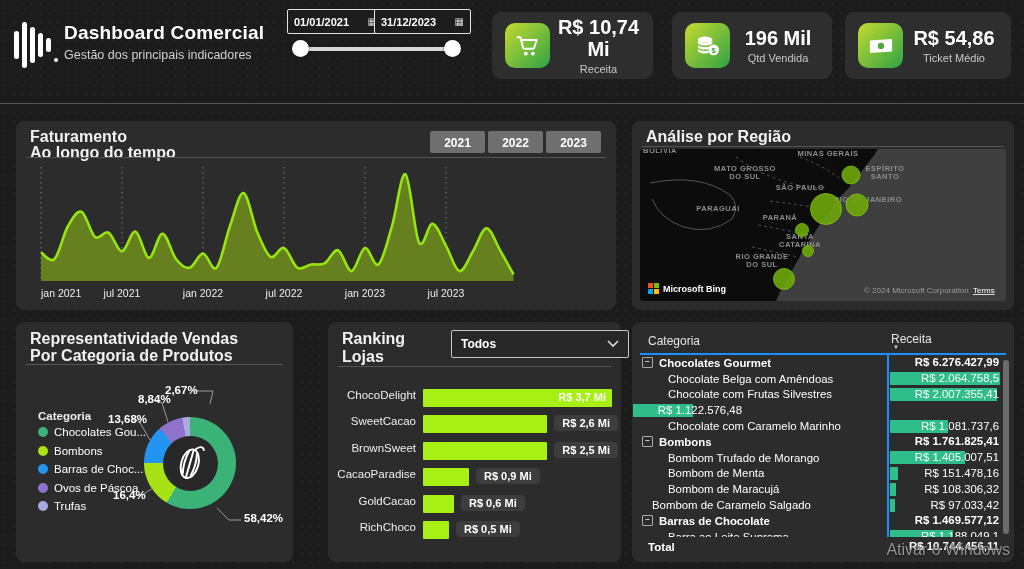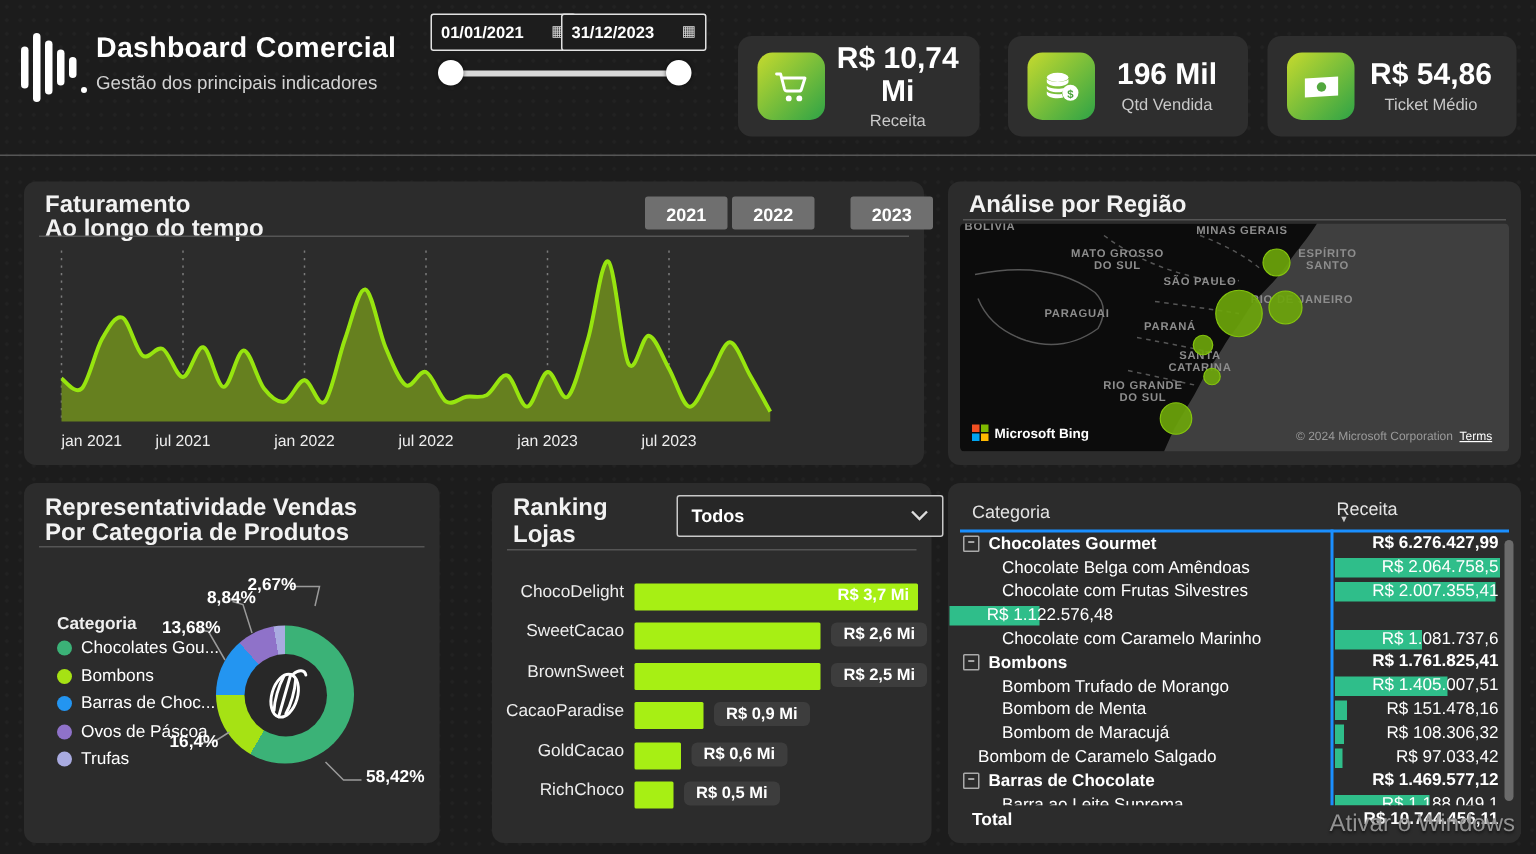--- a/index.html
+++ b/index.html
@@ -13,21 +13,21 @@
   .logo{left:14px;top:14px;width:46px;height:62px;display:flex;align-items:center;gap:3px}
   .logo i{display:block;width:5px;background:#fff;border-radius:3px}
   .logo .dot{width:4px;height:4px;border-radius:50%;background:#fff;align-self:flex-end;margin-bottom:14px}
   .hdr-title{left:64px;top:22px;font-size:19px;font-weight:bold;letter-spacing:.2px}
   .hdr-sub{left:64px;top:48px;font-size:12.5px;color:#d2d2d2}
   .datebox{top:9px;width:83px;height:23px;border:1px solid #e2e2e2;border-radius:2px;background:#1d1d1d;
        display:flex;align-items:center;justify-content:space-between;padding:0 6px;font-size:11px;font-weight:bold}
   .calglyph{font-size:10px;color:#dcdcdc;line-height:1}
   .sl-track{left:300px;top:47px;width:152px;height:4px;background:#d8d8d8;border-radius:2px}
   .sl-handle{top:40px;width:17px;height:17px;border-radius:50%;background:#fff;box-shadow:0 0 3px rgba(0,0,0,.6)}
-  .kpi{top:24px;height:67px;background:#2e2e2e;border-radius:9px;display:flex;align-items:center}
+  .kpi{top:12px;height:67px;background:#2e2e2e;border-radius:9px;display:flex;align-items:center}
   .kpi-icon{width:45px;height:45px;min-width:45px;border-radius:10px;margin-left:13px;
        background:linear-gradient(135deg,#c6da2e,#2ea346);display:flex;align-items:center;justify-content:center}
   .kpi-text{flex:1;text-align:center;padding-right:6px}
   .kpi-value{font-size:20px;font-weight:bold;line-height:1.1}
   .kpi-label{font-size:11px;color:#c9c9c9;margin-top:3px}
   .main-divider{left:0;top:103px;width:1024px;height:1px;background:#565656}
   
   .panel{position:absolute;background:#2c2c2c;border-radius:8px}
   .ptitle{position:absolute;font-size:16px;font-weight:bold;color:#f2f2f2;white-space:nowrap}
   .pdiv{position:absolute;left:10px;right:10px;height:1px;background:#555}
@@ -139,21 +139,21 @@
     </div>
   </div>
 <div class="abs main-divider"></div>
 
 <div class="panel" style="left:16px;top:121px;width:600px;height:189px">
   <div class="ptitle" style="left:14px;top:7px">Faturamento</div>
   <div class="ptitle" style="left:14px;top:23px">Ao longo do tempo</div>
   <div id="year-btns">
       <button class="ybtn" style="left: 414px;">2021</button>
       <button class="ybtn" style="left: 472px;">2022</button>
-      <button class="ybtn" style="left: 530px; margin-left: 21px;">2023</button>
+      <button class="ybtn" style="left: 530px;">2023</button>
     </div>
   <div class="pdiv" style="top:36px"></div>
   <svg id="area-svg" style="position:absolute;left:8px;top:42px" width="584" height="142" viewBox="0 0 584 142">
       <line x1="17" y1="4" x2="17" y2="118" stroke="#8f8f8f" stroke-width="1" stroke-dasharray="1.5 3.5" opacity="0.8"></line>
       <text x="17" y="134" font-size="10.5" fill="#ededed" text-anchor="start">jan 2021</text>
       <line x1="98" y1="4" x2="98" y2="118" stroke="#8f8f8f" stroke-width="1" stroke-dasharray="1.5 3.5" opacity="0.8"></line>
       <text x="98" y="134" font-size="10.5" fill="#ededed" text-anchor="middle">jul 2021</text>
       <line x1="179" y1="4" x2="179" y2="118" stroke="#8f8f8f" stroke-width="1" stroke-dasharray="1.5 3.5" opacity="0.8"></line>
       <text x="179" y="134" font-size="10.5" fill="#ededed" text-anchor="middle">jan 2022</text>
       <line x1="260" y1="4" x2="260" y2="118" stroke="#8f8f8f" stroke-width="1" stroke-dasharray="1.5 3.5" opacity="0.8"></line>

